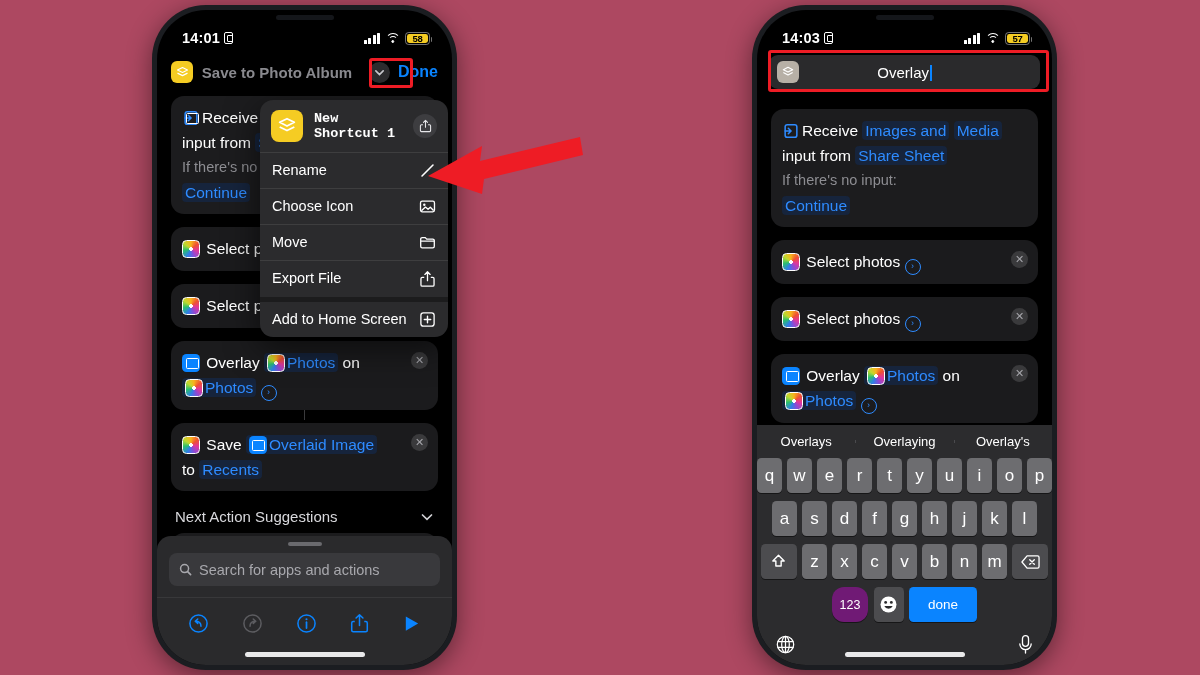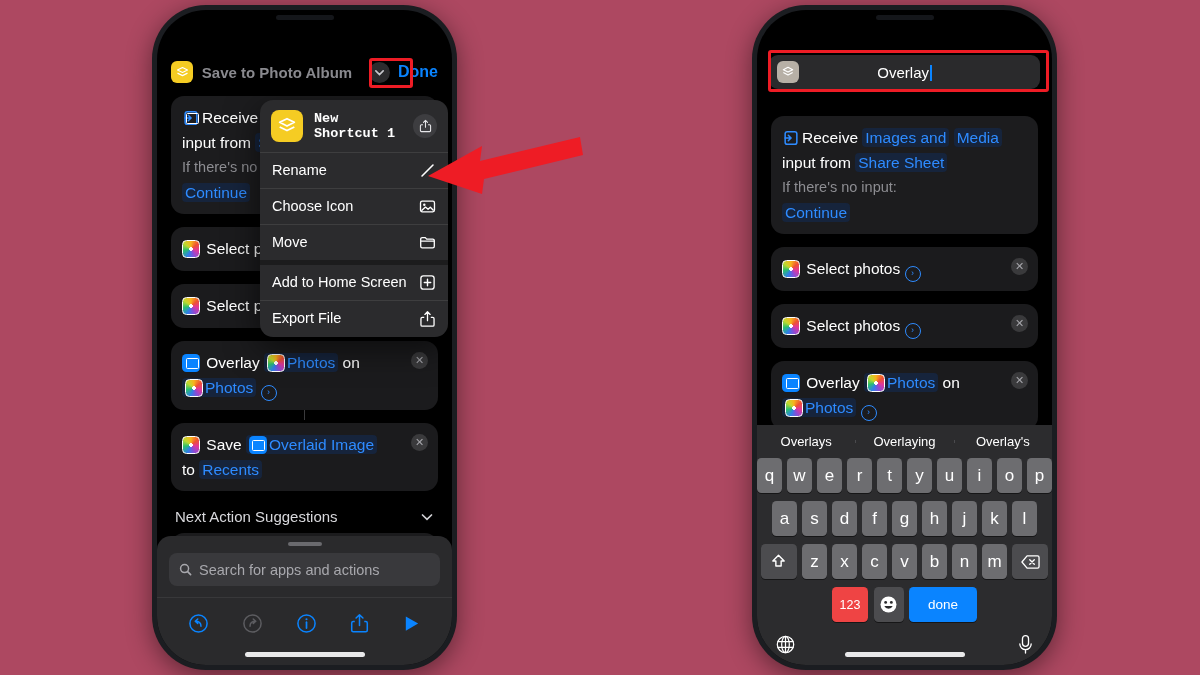--- a/index.html
+++ b/index.html
@@ -163,21 +163,21 @@
   .keyboard{position:absolute;left:0;right:0;bottom:0;height:240px;background:#2c2c2e;}
   .sugg{height:33px;display:flex;align-items:center;color:#fff;font-size:13px;}
   .sugg div{flex:1;text-align:center;position:relative;}
   .sugg div+div::before{content:"";position:absolute;left:0;top:6px;bottom:6px;
       width:1px;background:#4a4a4d;}
   .krow{display:flex;justify-content:center;gap:5.5px;margin-bottom:8px;}
   .key{background:#6d6d70;border-radius:4.5px;color:#fff;font-size:17px;
       height:35px;width:24.5px;display:flex;align-items:center;justify-content:center;
       box-shadow:0 1px 0 rgba(0,0,0,.5);}
   .key.wide{width:36px;background:#4c4c4f;}
-  .key.num{width:36px;background:#ef4444;font-size:12.5px;}
+  .key.num{width:36px;background:#701a75;font-size:12.5px;border-radius:12px;}
   .key.emoji{width:30px;background:#4c4c4f;font-size:15px;}
   .key.space{flex:1;max-width:132px;font-size:13.5px;}
   .key.done{width:68px;background:#0a84ff;font-size:13.5px;}
   .kbottom{display:flex;align-items:center;justify-content:space-between;
       padding:4px 18px 0 18px;color:#fff;font-size:19px;}
 
   
   .redbox{position:absolute;border:3.5px solid #ee1c25;border-radius:3px;z-index:80;}
   .redarrow{position:absolute;z-index:80;}
 </style>
@@ -185,20 +185,43 @@
 <body>
 
 <div class="phone" id="phone-left">
   <div class="phone-inner">
 
     <div class="notch">
       <div class="speaker"></div>
     </div>
     <div class="face-dot"></div>
 
+    <div class="statusbar">
+      <div class="sb-left">
+        <span>14:01</span>
+        <span class="lock-ico"></span>
+      </div>
+      <div class="sb-right">
+        <span class="bars">
+            <i></i>
+            <i></i>
+            <i></i>
+            <i></i>
+          </span>
+        <span class="wifi">
+            <span></span>
+            <span></span>
+            <span></span>
+          </span>
+        <span class="battery">
+          <span class="fill" style="width:21px;background:#f5cc23"></span>
+          <span class="pct">58</span>
+        </span>
+      </div>
+    </div>
 
     <div class="editor" style="padding-top:42px">
 
       <div class="navbar">
         <span class="nav-icon">
           <svg width="15" height="15" viewBox="0 0 24 24">
               <path d="M12 4 L20 8 L12 12 L4 8 Z" fill="none" stroke="#fff" stroke-width="1.8" stroke-linejoin="round"></path>
               <path d="M4 13 L12 17 L20 13" fill="none" stroke="#fff" stroke-width="1.8" stroke-linejoin="round"></path>
             </svg>
         </span>
@@ -355,60 +378,83 @@
             <path d="M2.6 13.6 L6.8 9.6 L9.6 12 L12 9.8 L15.4 13.2" fill="none" stroke="#fff" stroke-width="1.4" stroke-linejoin="round"></path>
           </svg>
       </div>
       <div class="ctx-item">
         <span>Move</span>
         <svg width="17" height="17" viewBox="0 0 18 18">
             <path d="M1.8 5.4 a1.6 1.6 0 0 1 1.6 -1.6 h3.2 l1.6 1.6 h6.4 a1.6 1.6 0 0 1 1.6 1.6 v6 a1.6 1.6 0 0 1 -1.6 1.6 h-11.2 a1.6 1.6 0 0 1 -1.6 -1.6 z" fill="none" stroke="#fff" stroke-width="1.4"></path>
             <path d="M1.8 7.6 h14.4" stroke="#fff" stroke-width="1.2"></path>
           </svg>
       </div>
+      <div class="ctx-item">
+        <span>Export File</span>
+        <svg width="17" height="18" viewBox="0 0 20 22">
+            <path d="M6 9 h-2.4 a1.6 1.6 0 0 0 -1.6 1.6 v7.6 a1.6 1.6 0 0 0 1.6 1.6 h12.8 a1.6 1.6 0 0 0 1.6 -1.6 v-7.6 a1.6 1.6 0 0 0 -1.6 -1.6 h-2.4" fill="none" stroke="#fff" stroke-width="1.6"></path>
+            <path d="M10 2.4 v10.6 M6.8 5.4 L10 2.2 L13.2 5.4" fill="none" stroke="#fff" stroke-width="1.6" stroke-linecap="round" stroke-linejoin="round"></path>
+          </svg>
+      </div>
       <div class="ctx-item gap">
         <span>Add to Home Screen</span>
         <svg width="17" height="17" viewBox="0 0 18 18">
             <rect x="2" y="2" width="14" height="14" rx="2.6" fill="none" stroke="#fff" stroke-width="1.4"></rect>
             <path d="M9 5.6 v6.8 M5.6 9 h6.8" stroke="#fff" stroke-width="1.5" stroke-linecap="round"></path>
           </svg>
       </div>
-      <div class="ctx-item">
-        <span>Export File</span>
-        <svg width="17" height="18" viewBox="0 0 20 22">
-            <path d="M6 9 h-2.4 a1.6 1.6 0 0 0 -1.6 1.6 v7.6 a1.6 1.6 0 0 0 1.6 1.6 h12.8 a1.6 1.6 0 0 0 1.6 -1.6 v-7.6 a1.6 1.6 0 0 0 -1.6 -1.6 h-2.4" fill="none" stroke="#fff" stroke-width="1.6"></path>
-            <path d="M10 2.4 v10.6 M6.8 5.4 L10 2.2 L13.2 5.4" fill="none" stroke="#fff" stroke-width="1.6" stroke-linecap="round" stroke-linejoin="round"></path>
-          </svg>
-      </div>
     </div>
 
   </div>
 </div>
 
 <div class="phone" id="phone-right">
   <div class="phone-inner">
 
     <div class="notch">
       <div class="speaker"></div>
     </div>
     <div class="face-dot"></div>
 
+    <div class="statusbar">
+      <div class="sb-left">
+        <span>14:03</span>
+        <span class="lock-ico"></span>
+      </div>
+      <div class="sb-right">
+        <span class="bars">
+            <i></i>
+            <i></i>
+            <i></i>
+            <i></i>
+          </span>
+        <span class="wifi">
+            <span></span>
+            <span></span>
+            <span></span>
+          </span>
+        <span class="battery">
+          <span class="fill" style="width:21px;background:#f5cc23"></span>
+          <span class="pct">57</span>
+        </span>
+      </div>
+    </div>
 
     <div class="editor">
       <div class="namefield">
         <span class="nf-ico">
           <svg width="14" height="14" viewBox="0 0 24 24">
               <path d="M12 4 L20 8 L12 12 L4 8 Z" fill="none" stroke="#fff" stroke-width="2" stroke-linejoin="round"></path>
               <path d="M4 13 L12 17 L20 13" fill="none" stroke="#fff" stroke-width="2" stroke-linejoin="round"></path>
             </svg>
         </span>
         <span class="nf-txt"><span>Overlay</span><span class="caret"></span></span>
       </div>
 
-      <div class="cards" style="padding-top:27px">
+      <div class="cards" style="padding-top:20px">
         <div class="card big">
           <span class="app-ico" style="background:transparent">
             <svg width="18" height="18" viewBox="0 0 20 20">
                 <rect x="3.5" y="3" width="13" height="14" rx="2.4" fill="none" stroke="#2e8bff" stroke-width="1.7"></rect>
                 <path d="M3.5 10 h6 M7 7 l3 3 -3 3" fill="none" stroke="#2e8bff" stroke-width="1.7" stroke-linecap="round"></path>
               </svg>
           </span><span>Receive</span>
           <span class="tok">Images and</span>
           <span class="tok">Media</span>
           <span>input from</span>

